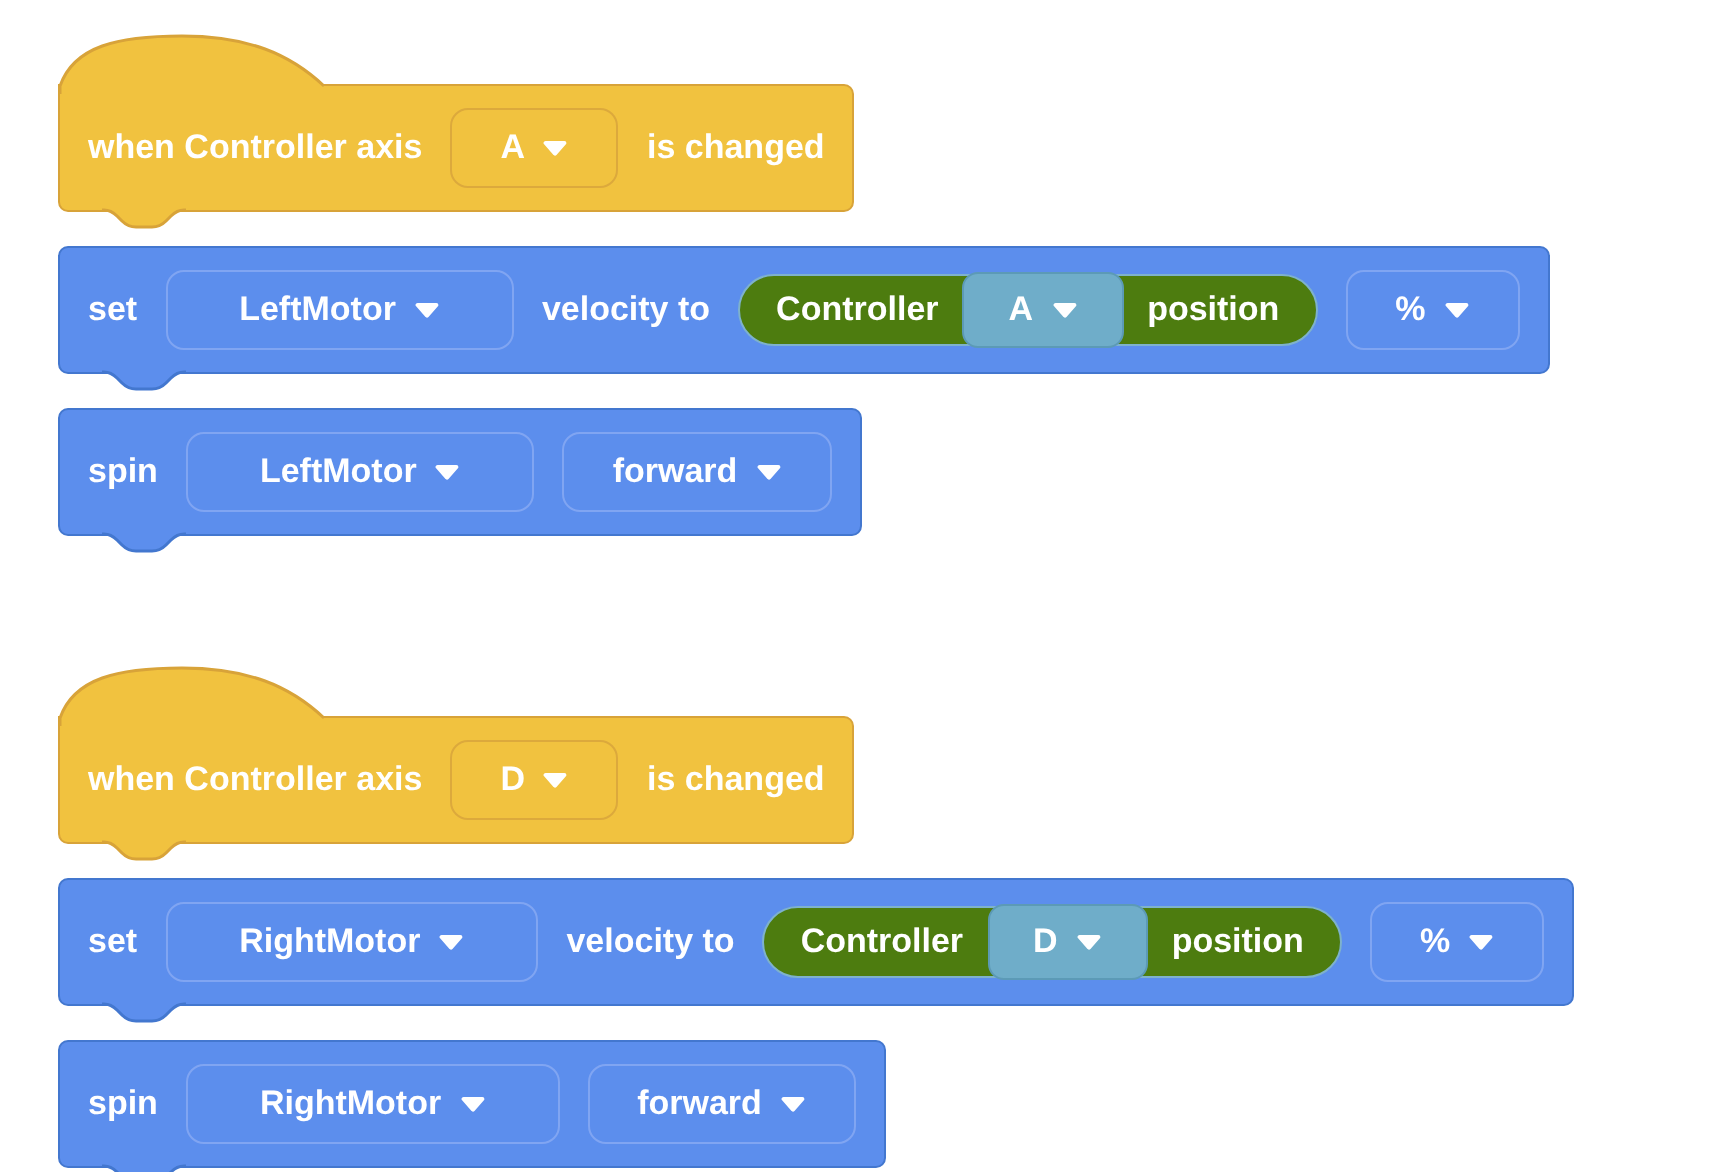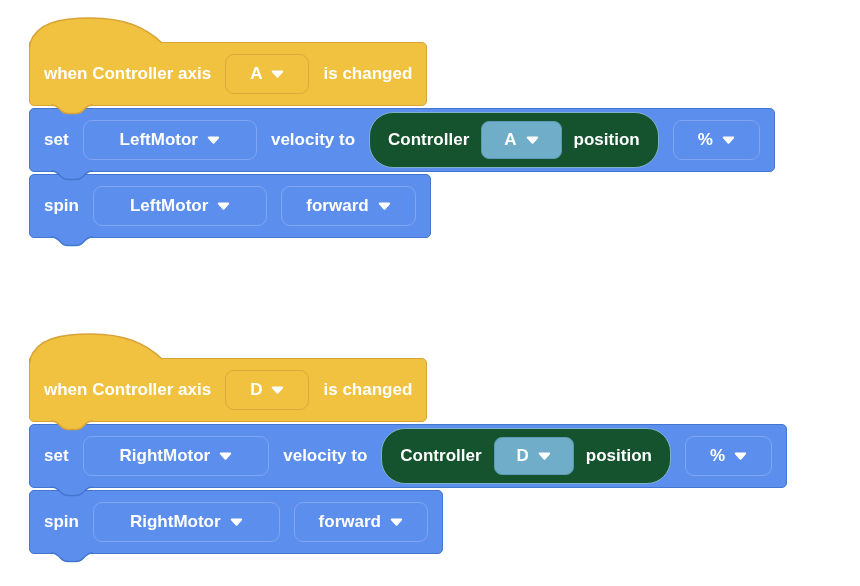--- a/index.html
+++ b/index.html
@@ -14,21 +14,21 @@
   .block{
     position:relative;display:inline-flex;align-items:center;gap:14px;
     height:64px;padding:0 14px;box-sizing:border-box;
     border-radius:5px;color:#fff;font-size:17px;font-weight:700;white-space:nowrap;
   }
   .block-hat{
     background:#F1C23F;border:1.5px solid #D8A339;
     border-top-left-radius:0;
   }
   .block-stmt{
-    background:#5C8EED;border:1.5px solid #4377CF;
+    background:#5C8EED;border:1.5px solid #4377CF;margin-top:15px;
   }
   .lbl{display:inline-block;}
 
   
   .dome{position:absolute;top:-26px;left:-1.5px;pointer-events:none;}
 
   
   .nub{position:absolute;left:21px;bottom:-10px;z-index:5;pointer-events:none;}
 
   
@@ -37,22 +37,22 @@
     height:40px;padding:0 24px;box-sizing:border-box;border-radius:9px;
     font-size:17px;font-weight:700;color:#fff;cursor:pointer;
   }
   .dd-wide{padding:0 36px;}
   .dd-yellow{background:#F1C23F;border:1px solid #DCA93C;}
   .dd-blue{background:#5C8EED;border:1px solid #80A5F2;text-align:right;}
   .dd-teal{background:#6FADC9;border:1px solid #5C9AB6;height:38px;padding:0 22px;border-radius:8px;}
 
   
   .pill{
-    display:inline-flex;align-items:center;gap:12px;height:56px;padding:0 18px;
-    box-sizing:border-box;border-radius:24px;background:#14532d;border:1px solid #7EB2CC;
+    display:inline-flex;align-items:center;gap:12px;height:36px;padding:0 18px;
+    box-sizing:border-box;border-radius:24px;background:#4d7c0f;border:1px solid #7EB2CC;
   }
   .caret{display:block;}
 </style>
 </head>
 <body>
 
 <div class="stack stack1">
 
   <div class="block block-hat">
     <svg class="dome" width="134" height="30" viewBox="0 0 134 30">

